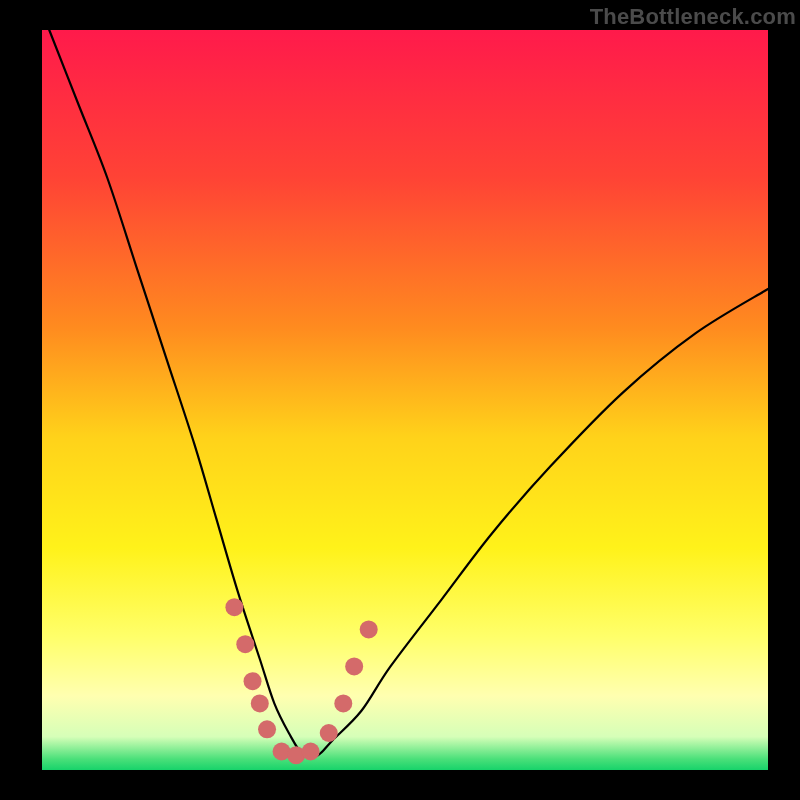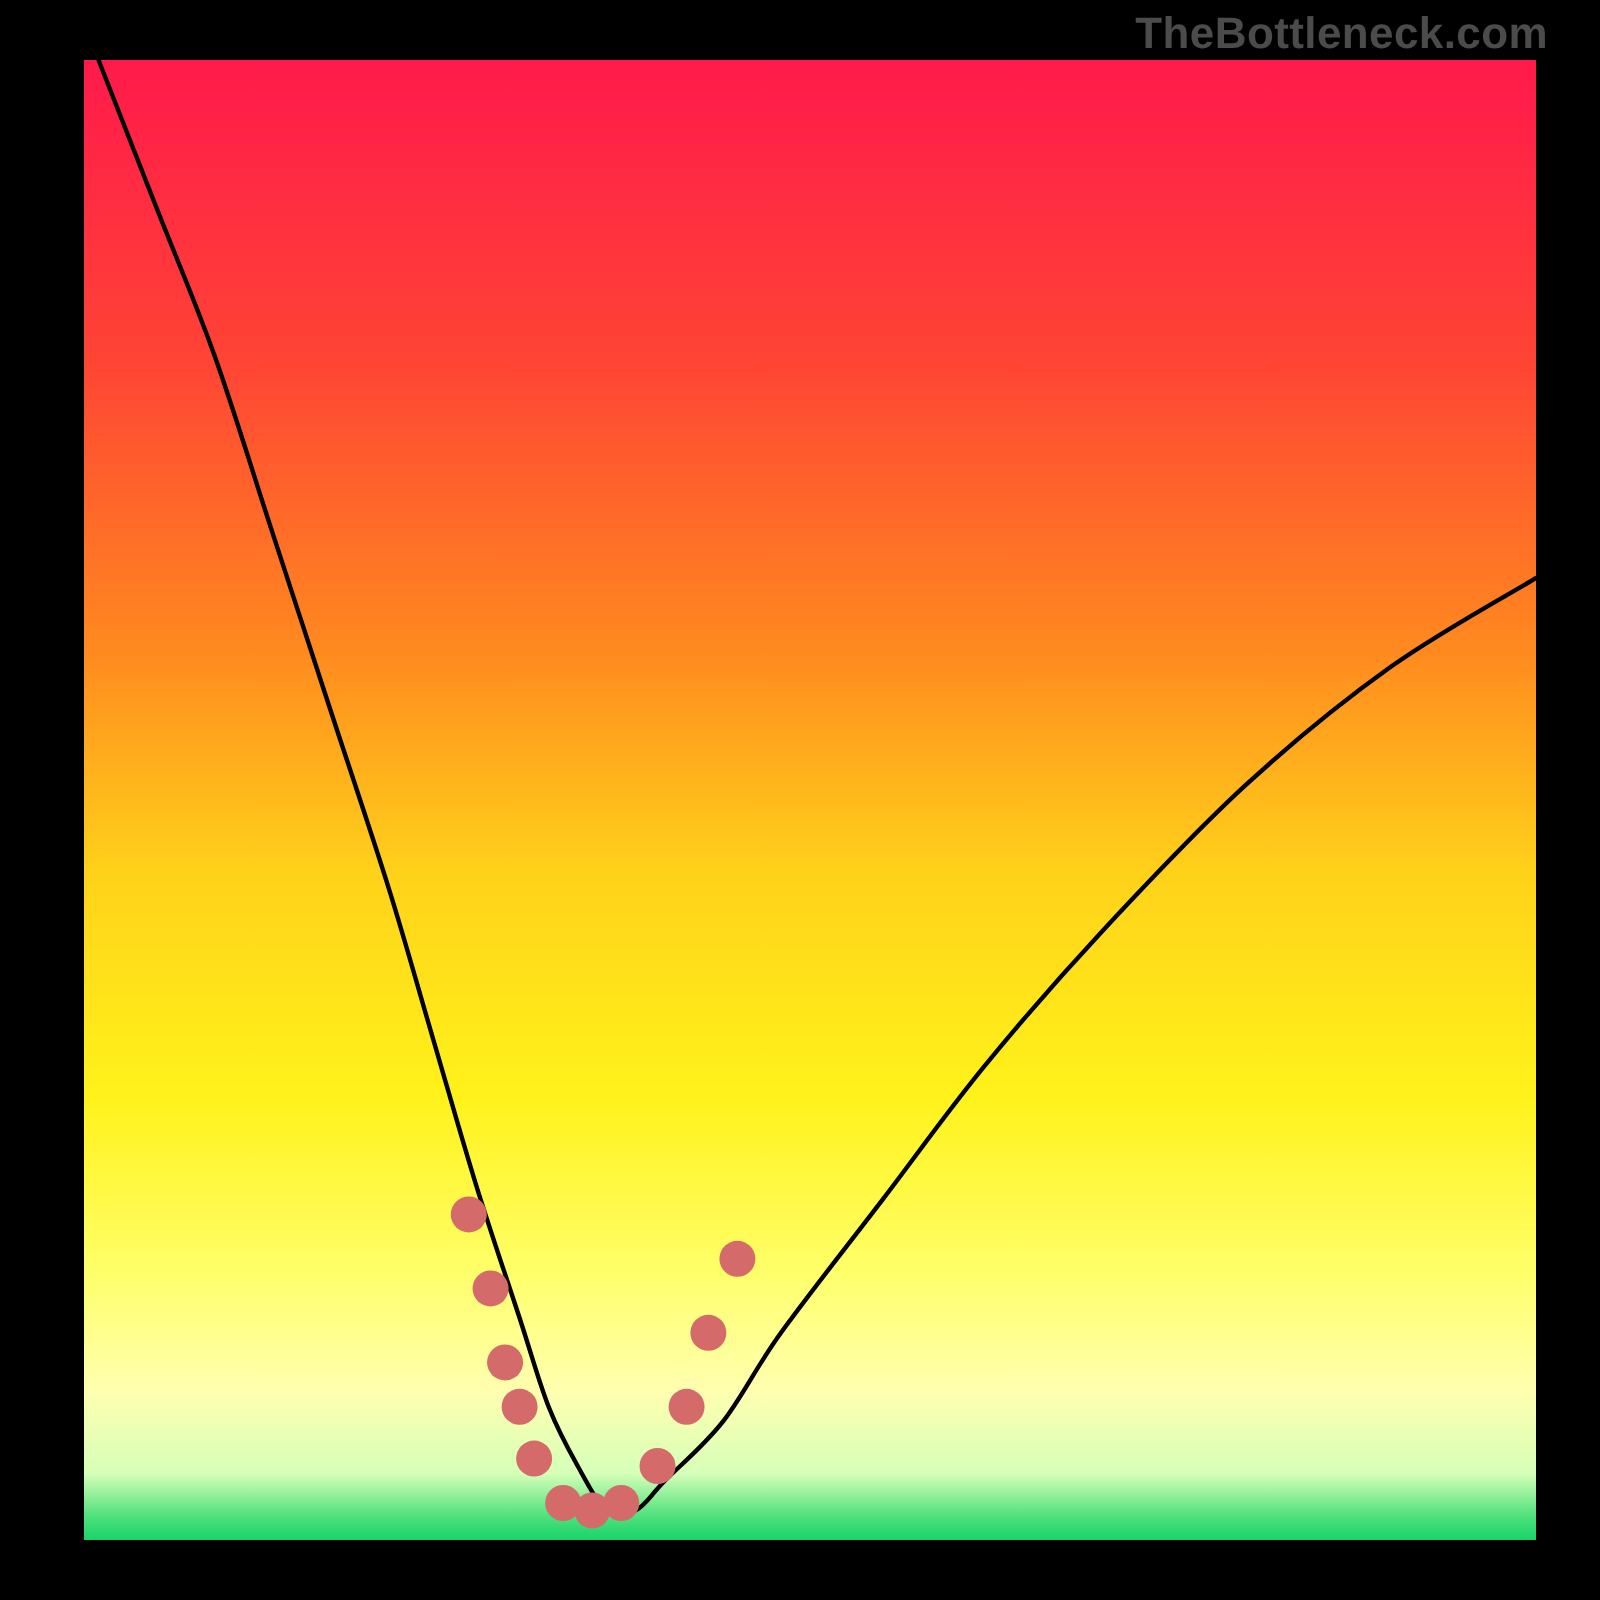--- a/index.html
+++ b/index.html
@@ -13,21 +13,21 @@
   }
   .frame {
     position: relative;
     width: 800px;
     height: 800px;
     background: #000;
   }
   .attribution {
     position: absolute;
     top: 4px;
-    right: 26px;
+    right: 4px;
     color: #4b4b4b;
     font-size: 22px;
     font-weight: 600;
     letter-spacing: 0.2px;
   }
   svg {
     position: absolute;
     top: 0;
     left: 0;
   }

